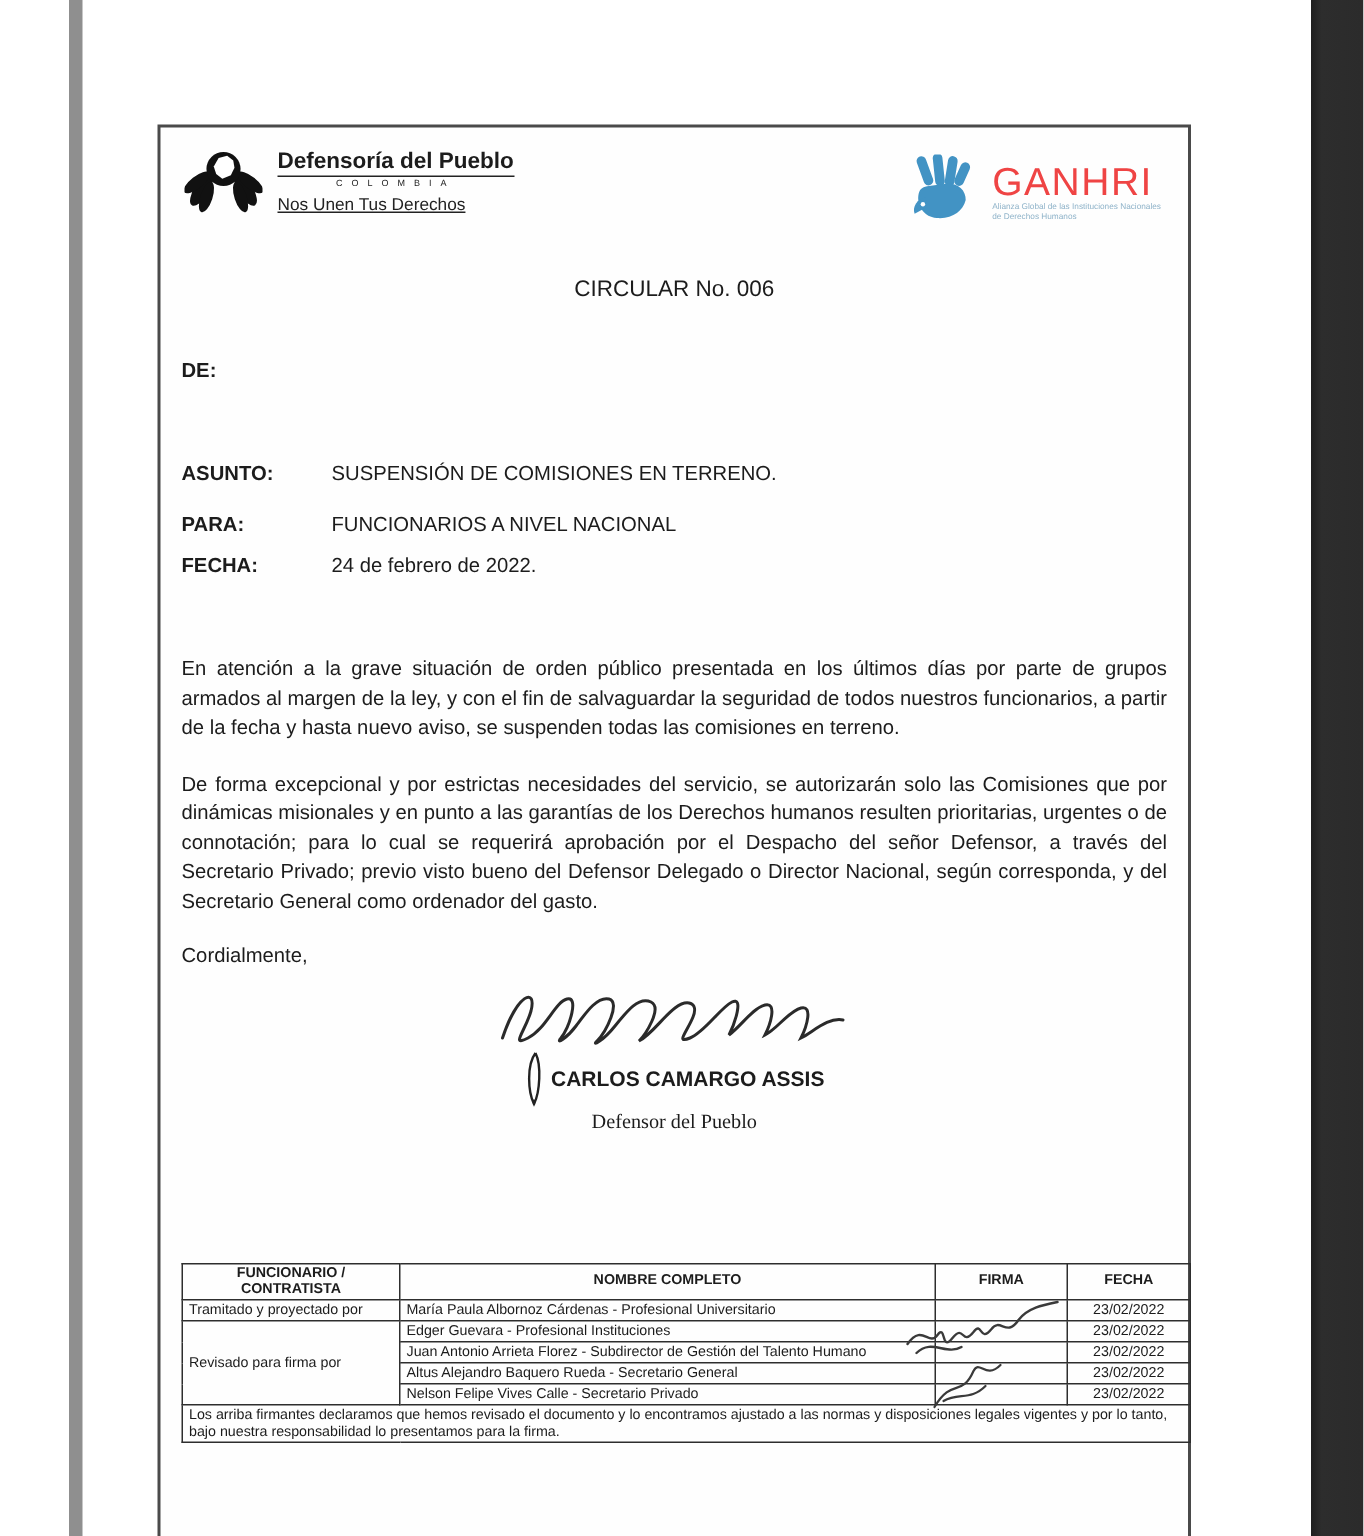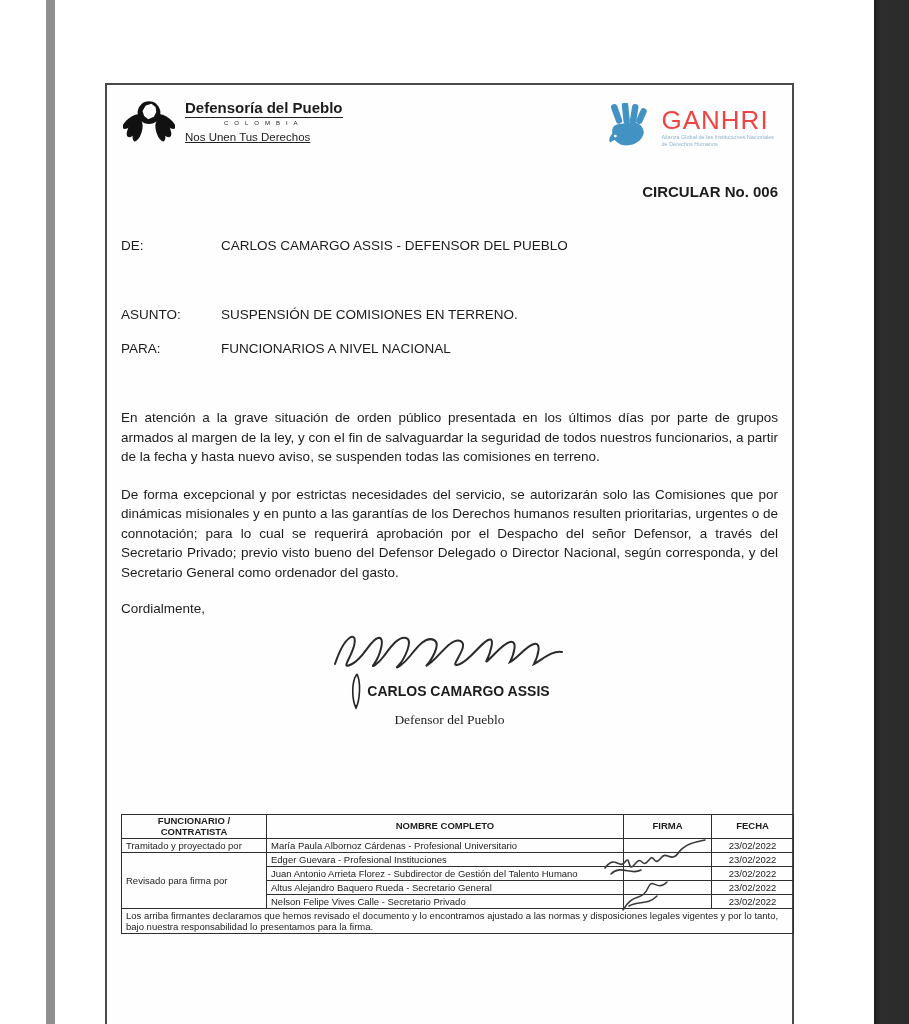--- a/index.html
+++ b/index.html
@@ -22,26 +22,26 @@
   .brand-left { display:flex; align-items:flex-start; gap:10px; margin-left:2px; }
   .brand-text { padding-top:2px; }
   .brand-title { font-size:15px; font-weight:bold; border-bottom:1.5px solid #222; padding-bottom:1px; display:inline-block; }
   .brand-sub { font-size:6px; letter-spacing:6px; text-align:center; margin-top:2px; color:#222; }
   .brand-tag { font-size:11.5px; margin-top:5px; color:#222;text-decoration:underline; }
   .brand-right { display:flex; align-items:center; gap:8px; margin-right:4px; margin-top:6px; }
   .ganhri-text .ganhri-name { font-size:26px; font-weight:normal; color:#ef4444; letter-spacing:1px; line-height:24px; }
   .ganhri-tag { font-size:5.5px; color:#8fb3c9; line-height:7px; margin-top:2px; }
 
   
-  .doc-title { text-align:right; font-weight:bold; font-size:15px; margin-top:30px; }
+  .doc-title { text-align:center; font-weight:normal; font-size:15px; margin-top:30px; }
 
   
   .fields { margin-top:38px; }
   .field-row { display:flex; font-size:13.5px; }
-  .field-label { width:100px; font-weight:normal; flex:0 0 100px; }
+  .field-label { width:100px; font-weight:bold; flex:0 0 100px; }
   .f-de { margin-top:0; }
   .f-para { margin-top:19px; }
   .f-asunto { margin-top:54px; }
   .f-fecha { margin-top:12px; }
 
   
   .body-text { font-size:13.5px; line-height:19.5px; text-align:justify; }
   .p1 { margin-top:52px; }
   .p2 { margin-top:18px; }
   .closing { margin-top:19px; font-size:13.5px; }
@@ -121,29 +121,32 @@
           </div>
         </div>
       </div>
     </div>
 
     <div class="doc-title">CIRCULAR No. 006</div>
 
     <div class="fields">
       <div class="field-row f-de">
         <span class="field-label">DE:</span>
-        <span class="field-value">CARLOS CAMARGO ASSIS - DEFENSOR DEL PUEBLO</span>
       </div>
       <div class="field-row f-asunto">
         <span class="field-label">ASUNTO:</span>
         <span class="field-value">SUSPENSIÓN DE COMISIONES EN TERRENO.</span>
       </div>
       <div class="field-row f-para">
         <span class="field-label">PARA:</span>
         <span class="field-value">FUNCIONARIOS A NIVEL NACIONAL</span>
+      </div>
+      <div class="field-row f-fecha">
+        <span class="field-label">FECHA:</span>
+        <span class="field-value">24 de febrero de 2022.</span>
       </div>
     </div>
 
     <p class="body-text p1">En atención a la grave situación de orden público presentada en los últimos días por parte de grupos armados al margen de la ley, y con el fin de salvaguardar la seguridad de todos nuestros funcionarios, a partir de la fecha y hasta nuevo aviso, se suspenden todas las comisiones en terreno.</p>
     <p class="body-text p2">De forma excepcional y por estrictas necesidades del servicio, se autorizarán solo las Comisiones que por dinámicas misionales y en punto a las garantías de los Derechos humanos resulten prioritarias, urgentes o de connotación; para lo cual se requerirá aprobación por el Despacho del señor Defensor, a través del Secretario Privado; previo visto bueno del Defensor Delegado o Director Nacional, según corresponda, y del Secretario General como ordenador del gasto.</p>
     <p class="closing">Cordialmente,</p>
 
     <div class="sig-block">
       <svg class="sig-scribble" width="240" height="52" viewBox="0 0 240 52">
         <path d="M5,40 C15,10 28,6 24,22 C20,36 10,46 22,40 C34,34 40,16 48,14 C56,12 50,32 44,40 C40,45 48,40 54,32 C60,24 68,12 76,14 C84,16 74,36 68,42 C64,46 72,42 80,32 C88,22 96,12 104,16 C112,20 100,38 96,42 C104,38 112,26 120,20 C128,14 136,16 132,26 C128,36 120,44 130,40 C140,36 150,20 158,16 C166,12 160,30 156,38 C164,32 172,20 180,18 C188,16 184,30 180,38 C188,34 196,22 204,20 C212,18 208,32 204,40 C212,36 222,26 232,28" fill="none" stroke="#2a2a2a" stroke-width="2" stroke-linecap="round"></path>

